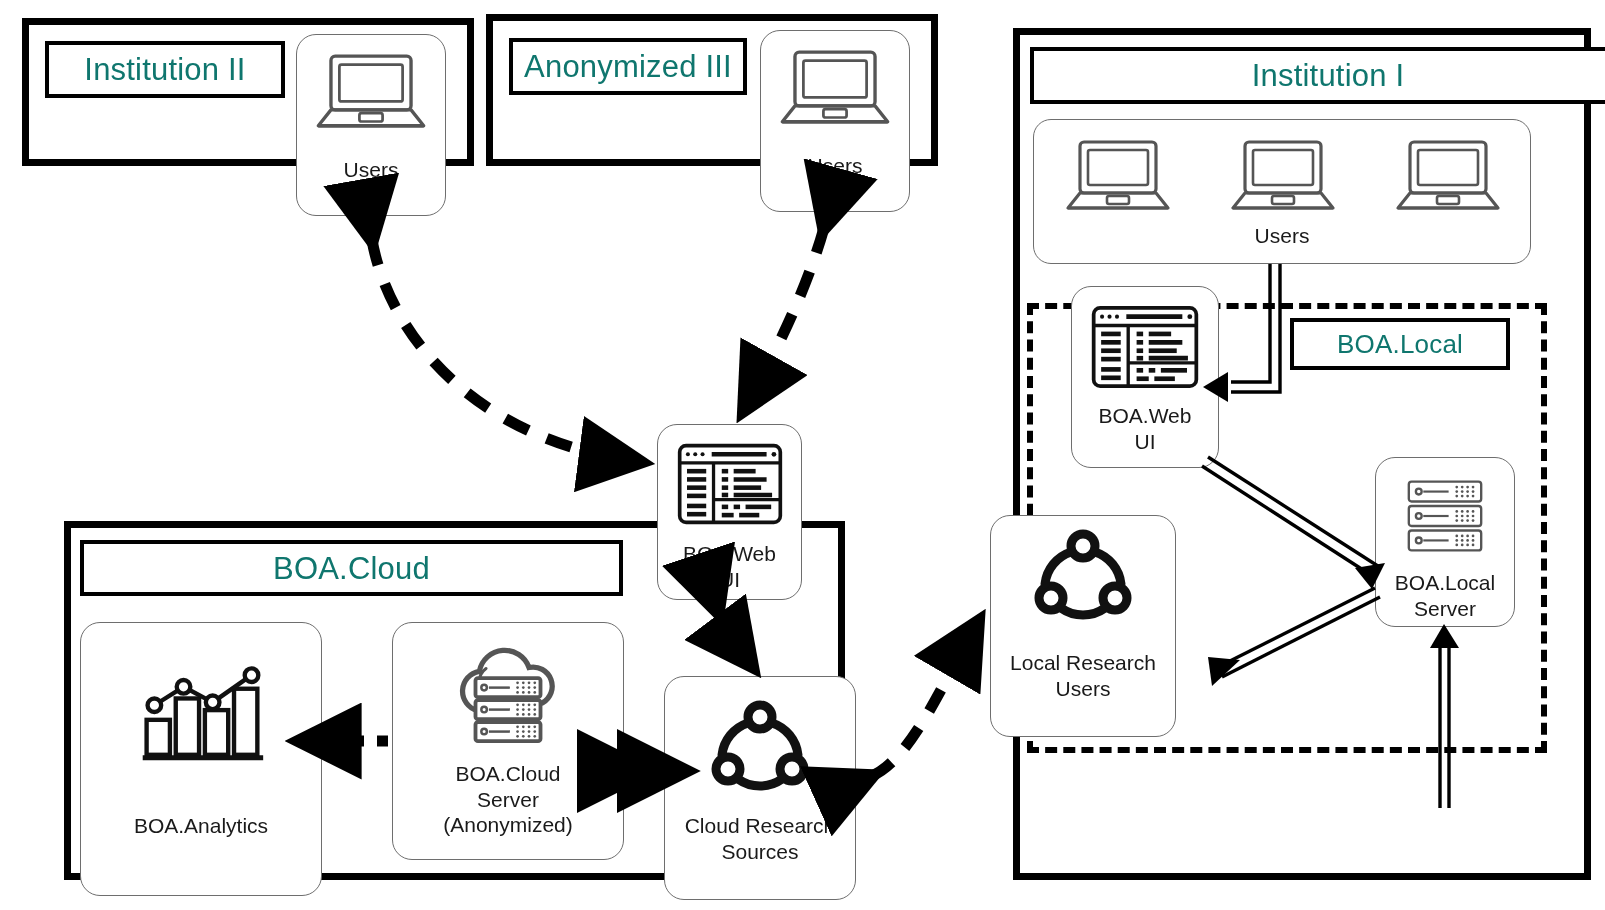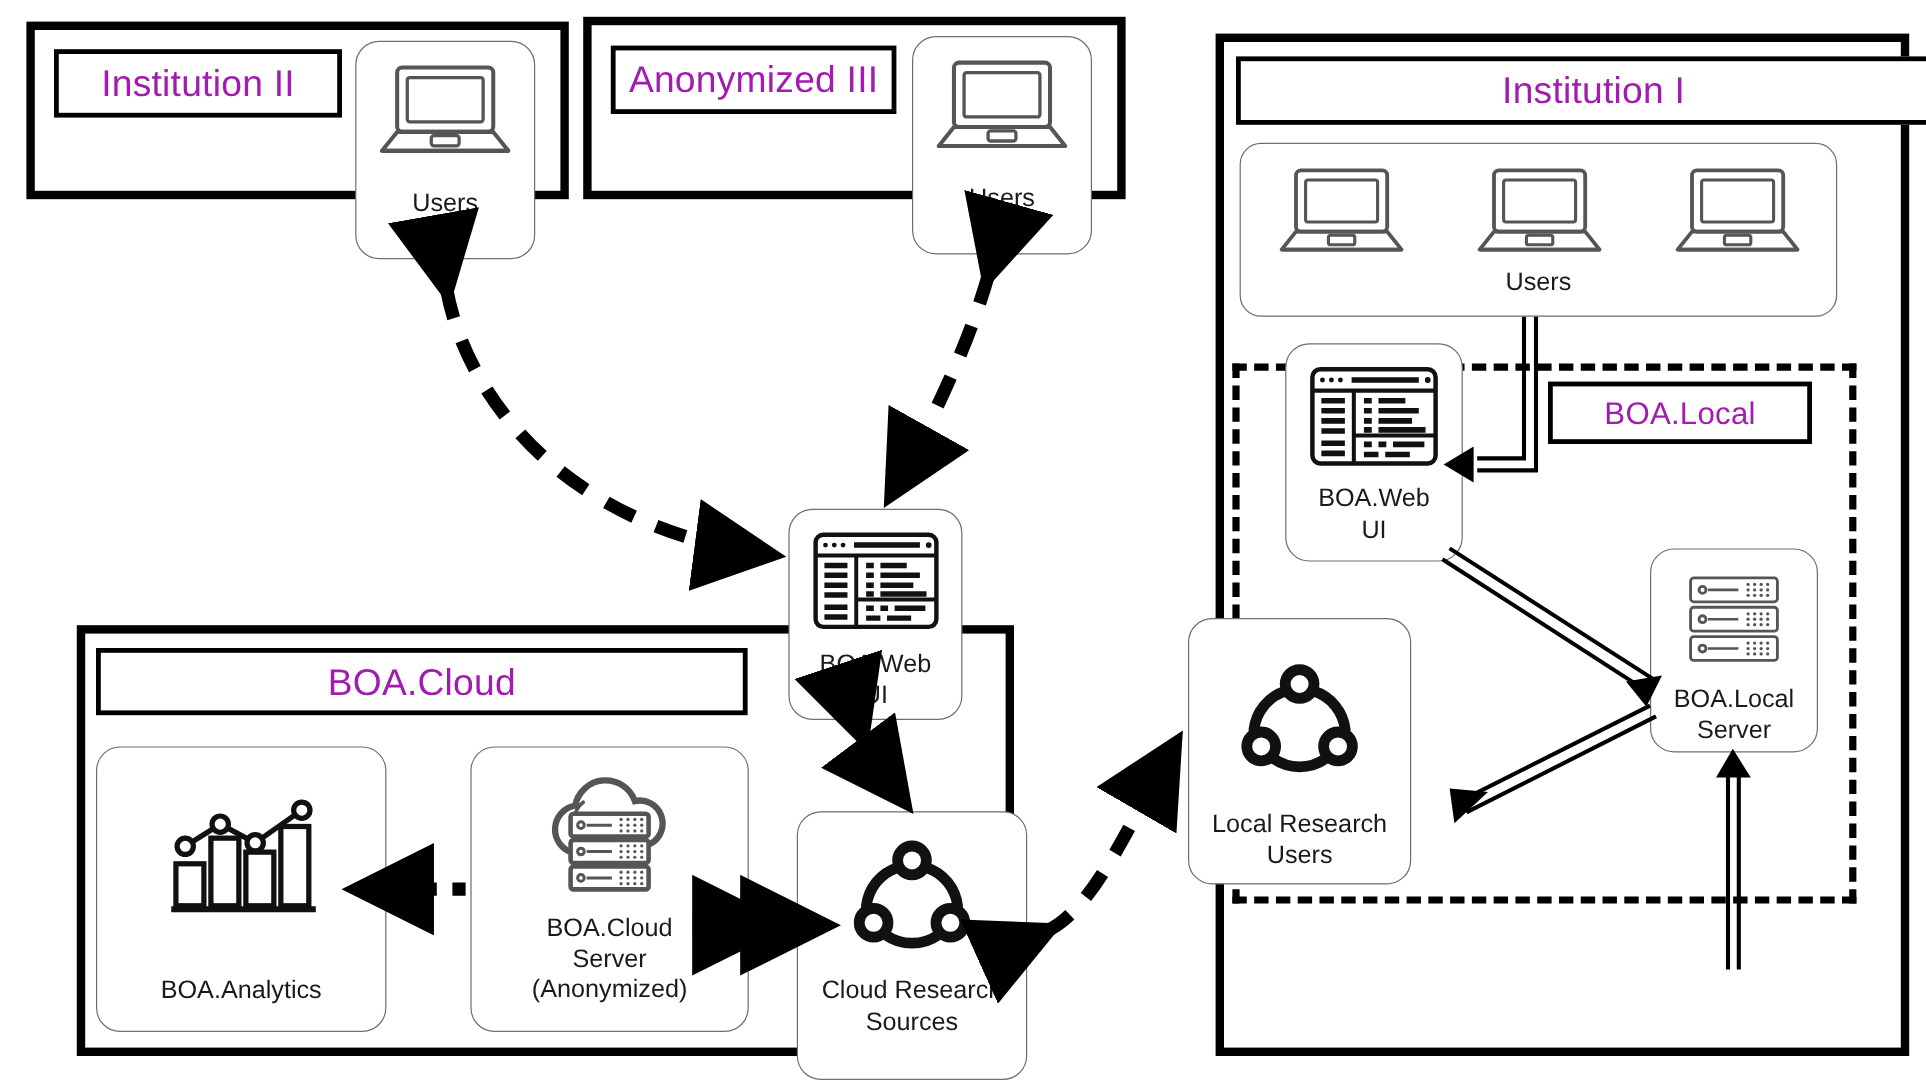--- a/index.html
+++ b/index.html
@@ -3,21 +3,21 @@
 <meta charset="utf-8">
 <style>
   html,body{margin:0;padding:0;background:#ffffff;}
   body{font-family:"Liberation Sans", sans-serif;color:#1a1a1a;}
   #stage{position:relative;width:1605px;height:910px;background:#fff;overflow:hidden;}
 
   
   .inst-box{position:absolute;border:7px solid #000;background:transparent;box-sizing:border-box;}
   .inst-title{position:absolute;border:4px solid #000;background:#fff;box-sizing:border-box;
               display:flex;align-items:center;justify-content:center;}
-  .inst-title span{font-size:31px;letter-spacing:.2px;line-height:1;color:#a21caf;white-space:nowrap;}
+  .inst-title span{font-size:31px;letter-spacing:.2px;line-height:1;color:#0f766e;white-space:nowrap;}
 
   
   .dashed-box{position:absolute;border:6px dashed #000;box-sizing:border-box;background:transparent;}
 
   
   .node{position:absolute;border:1.6px solid #6e6e6e;border-radius:20px;background:#fff;
         box-sizing:border-box;display:flex;flex-direction:column;align-items:center;
         justify-content:flex-start;}
   .node .ic{display:flex;align-items:center;justify-content:center;}
   .node .lbl{font-size:21px;line-height:1.22;text-align:center;color:#1a1a1a;}
@@ -249,21 +249,21 @@
             <circle cx="65" cy="74" r="1.5"></circle>
             <circle cx="71" cy="74" r="1.5"></circle>
             <circle cx="77" cy="74" r="1.5"></circle>
         </g>
       </svg>
     </div>
     <div class="lbl" style="margin-top:16px;">BOA.Local</div>
     <div class="lbl">Server</div>
   </div>
 
-  <div class="node" style="left:990px;top:515px;width:186px;height:222px;padding-top:36px;">
+  <div class="node" style="left:990px;top:515px;width:186px;height:222px;padding-top:12px;">
     <div class="ic">
       <svg width="104" height="100" viewBox="0 0 104 100" fill="none" stroke="#111" stroke-width="9" stroke-linecap="round">
         <circle cx="52" cy="18" r="12"></circle>
         <circle cx="20" cy="70" r="12"></circle>
         <circle cx="84" cy="70" r="12"></circle>
         <path d="M40 24 A38 38 0 0 0 14 56"></path>
         <path d="M64 24 A38 38 0 0 1 90 56"></path>
         <path d="M30 80 A38 38 0 0 0 74 80"></path>
       </svg>
     </div>
@@ -338,21 +338,21 @@
             <circle cx="90" cy="93" r="1.4"></circle>
             <circle cx="96" cy="93" r="1.4"></circle>
         </g>
       </svg>
     </div>
     <div class="lbl" style="margin-top:6px;">BOA.Cloud</div>
     <div class="lbl">Server</div>
     <div class="lbl">(Anonymized)</div>
   </div>
 
-  <div class="node" style="left:80px;top:622px;width:242px;height:238px;padding-top:36px;">
+  <div class="node" style="left:80px;top:622px;width:242px;height:274px;padding-top:36px;">
     <div class="ic">
       <svg width="136" height="110" viewBox="0 0 140 112" fill="none" stroke="#111" stroke-width="4.5">
         <rect x="14" y="62" width="24" height="36"></rect>
         <rect x="44" y="40" width="24" height="58"></rect>
         <rect x="74" y="52" width="24" height="46"></rect>
         <rect x="104" y="30" width="24" height="68"></rect>
         <line x1="10" y1="101" x2="134" y2="101" stroke-width="5"></line>
         <polyline points="22,47 52,28 82,44 122,16" stroke-width="4.5" stroke-linejoin="round" stroke-linecap="round"></polyline>
         <circle cx="22" cy="47" r="7" fill="#fff"></circle>
         <circle cx="52" cy="28" r="7" fill="#fff"></circle>

